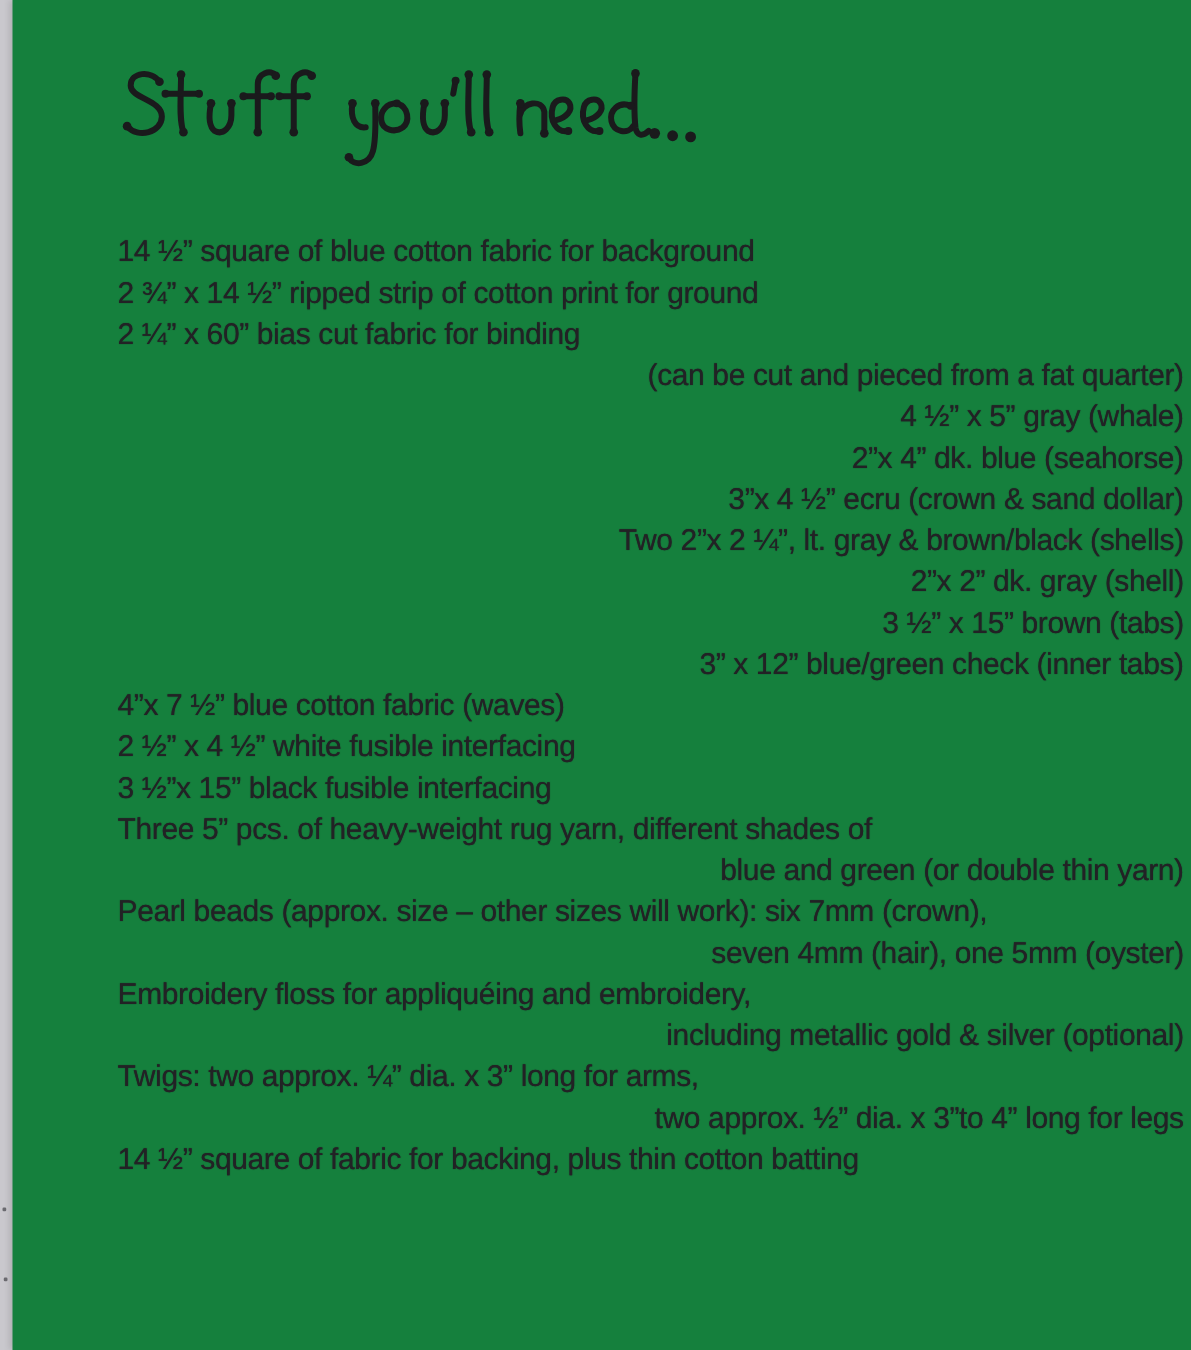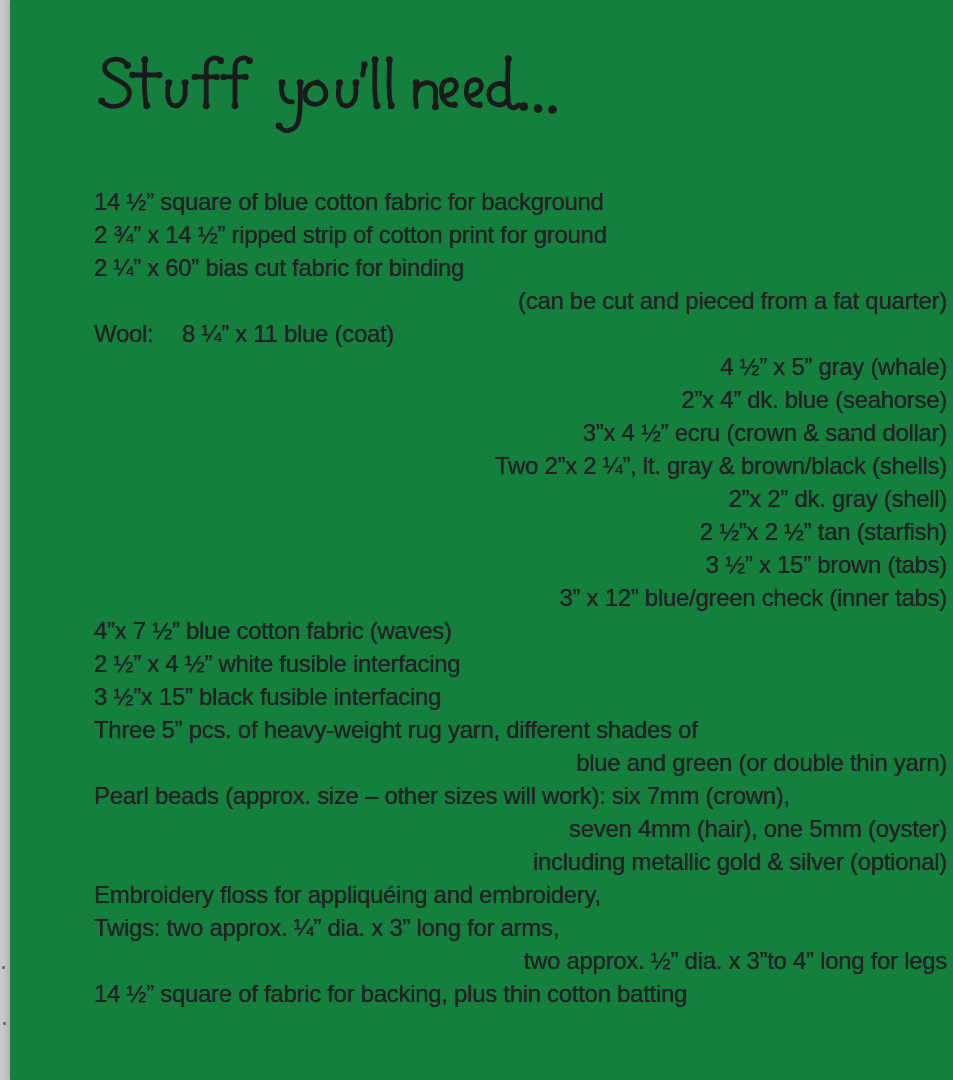--- a/index.html
+++ b/index.html
@@ -121,38 +121,36 @@
     </svg>
 
     <h1 class="title-text">Stuff you'll need ...</h1>
   </header>
 
   <main class="list" style="color: rgb(34, 34, 37);">
       <div class="line"><span class="text">14 ½” square of blue cotton fabric for background</span></div>
       <div class="line"><span class="text">2 ¾” x 14 ½” ripped strip of cotton print for ground</span></div>
       <div class="line"><span class="text">2 ¼” x 60” bias cut fabric for binding</span></div>
       <div class="line indent-1"><span class="text">(can be cut and pieced from a fat quarter)</span></div>
-      <div class="line"><span class="label">Wool:</span><span class="text">8 ¼” x 11 blue (coat)</span></div>
       <div class="line indent-1"><span class="text">4 ½” x 5” gray (whale)</span></div>
       <div class="line indent-1"><span class="text">2”x 4” dk. blue (seahorse)</span></div>
       <div class="line indent-1"><span class="text">3”x 4 ½” ecru (crown &amp; sand dollar)</span></div>
       <div class="line indent-1"><span class="text">Two 2”x 2 ¼”, lt. gray &amp; brown/black (shells)</span></div>
       <div class="line indent-1"><span class="text">2”x 2” dk. gray (shell)</span></div>
-      <div class="line indent-1"><span class="text">2 ½”x 2 ½” tan (starfish)</span></div>
       <div class="line indent-1"><span class="text">3 ½” x 15” brown (tabs)</span></div>
       <div class="line indent-1"><span class="text">3” x 12” blue/green check (inner tabs)</span></div>
       <div class="line"><span class="text">4”x 7 ½” blue cotton fabric (waves)</span></div>
       <div class="line"><span class="text">2 ½” x 4 ½” white fusible interfacing</span></div>
       <div class="line"><span class="text">3 ½”x 15” black fusible interfacing</span></div>
       <div class="line"><span class="text">Three 5” pcs. of heavy-weight rug yarn, different shades of</span></div>
       <div class="line indent-1"><span class="text">blue and green (or double thin yarn)</span></div>
       <div class="line"><span class="text">Pearl beads (approx. size – other sizes will work): six 7mm (crown),</span></div>
       <div class="line indent-1"><span class="text">seven 4mm (hair), one 5mm (oyster)</span></div>
+      <div class="line"><span class="text">Embroidery floss for appliquéing and embroidery,</span></div>
       <div class="line indent-1"><span class="text">including metallic gold &amp; silver (optional)</span></div>
-      <div class="line"><span class="text">Embroidery floss for appliquéing and embroidery,</span></div>
       <div class="line"><span class="text">Twigs: two approx. ¼” dia. x 3” long for arms,</span></div>
       <div class="line indent-1"><span class="text">two approx. ½” dia. x 3”to 4” long for legs</span></div>
       <div class="line"><span class="text">14 ½” square of fabric for backing, plus thin cotton batting</span></div>
     </main>
 </div>
 
 <i class="speck s1"></i>
 <i class="speck s2"></i>
 <i class="speck s3"></i>
 

